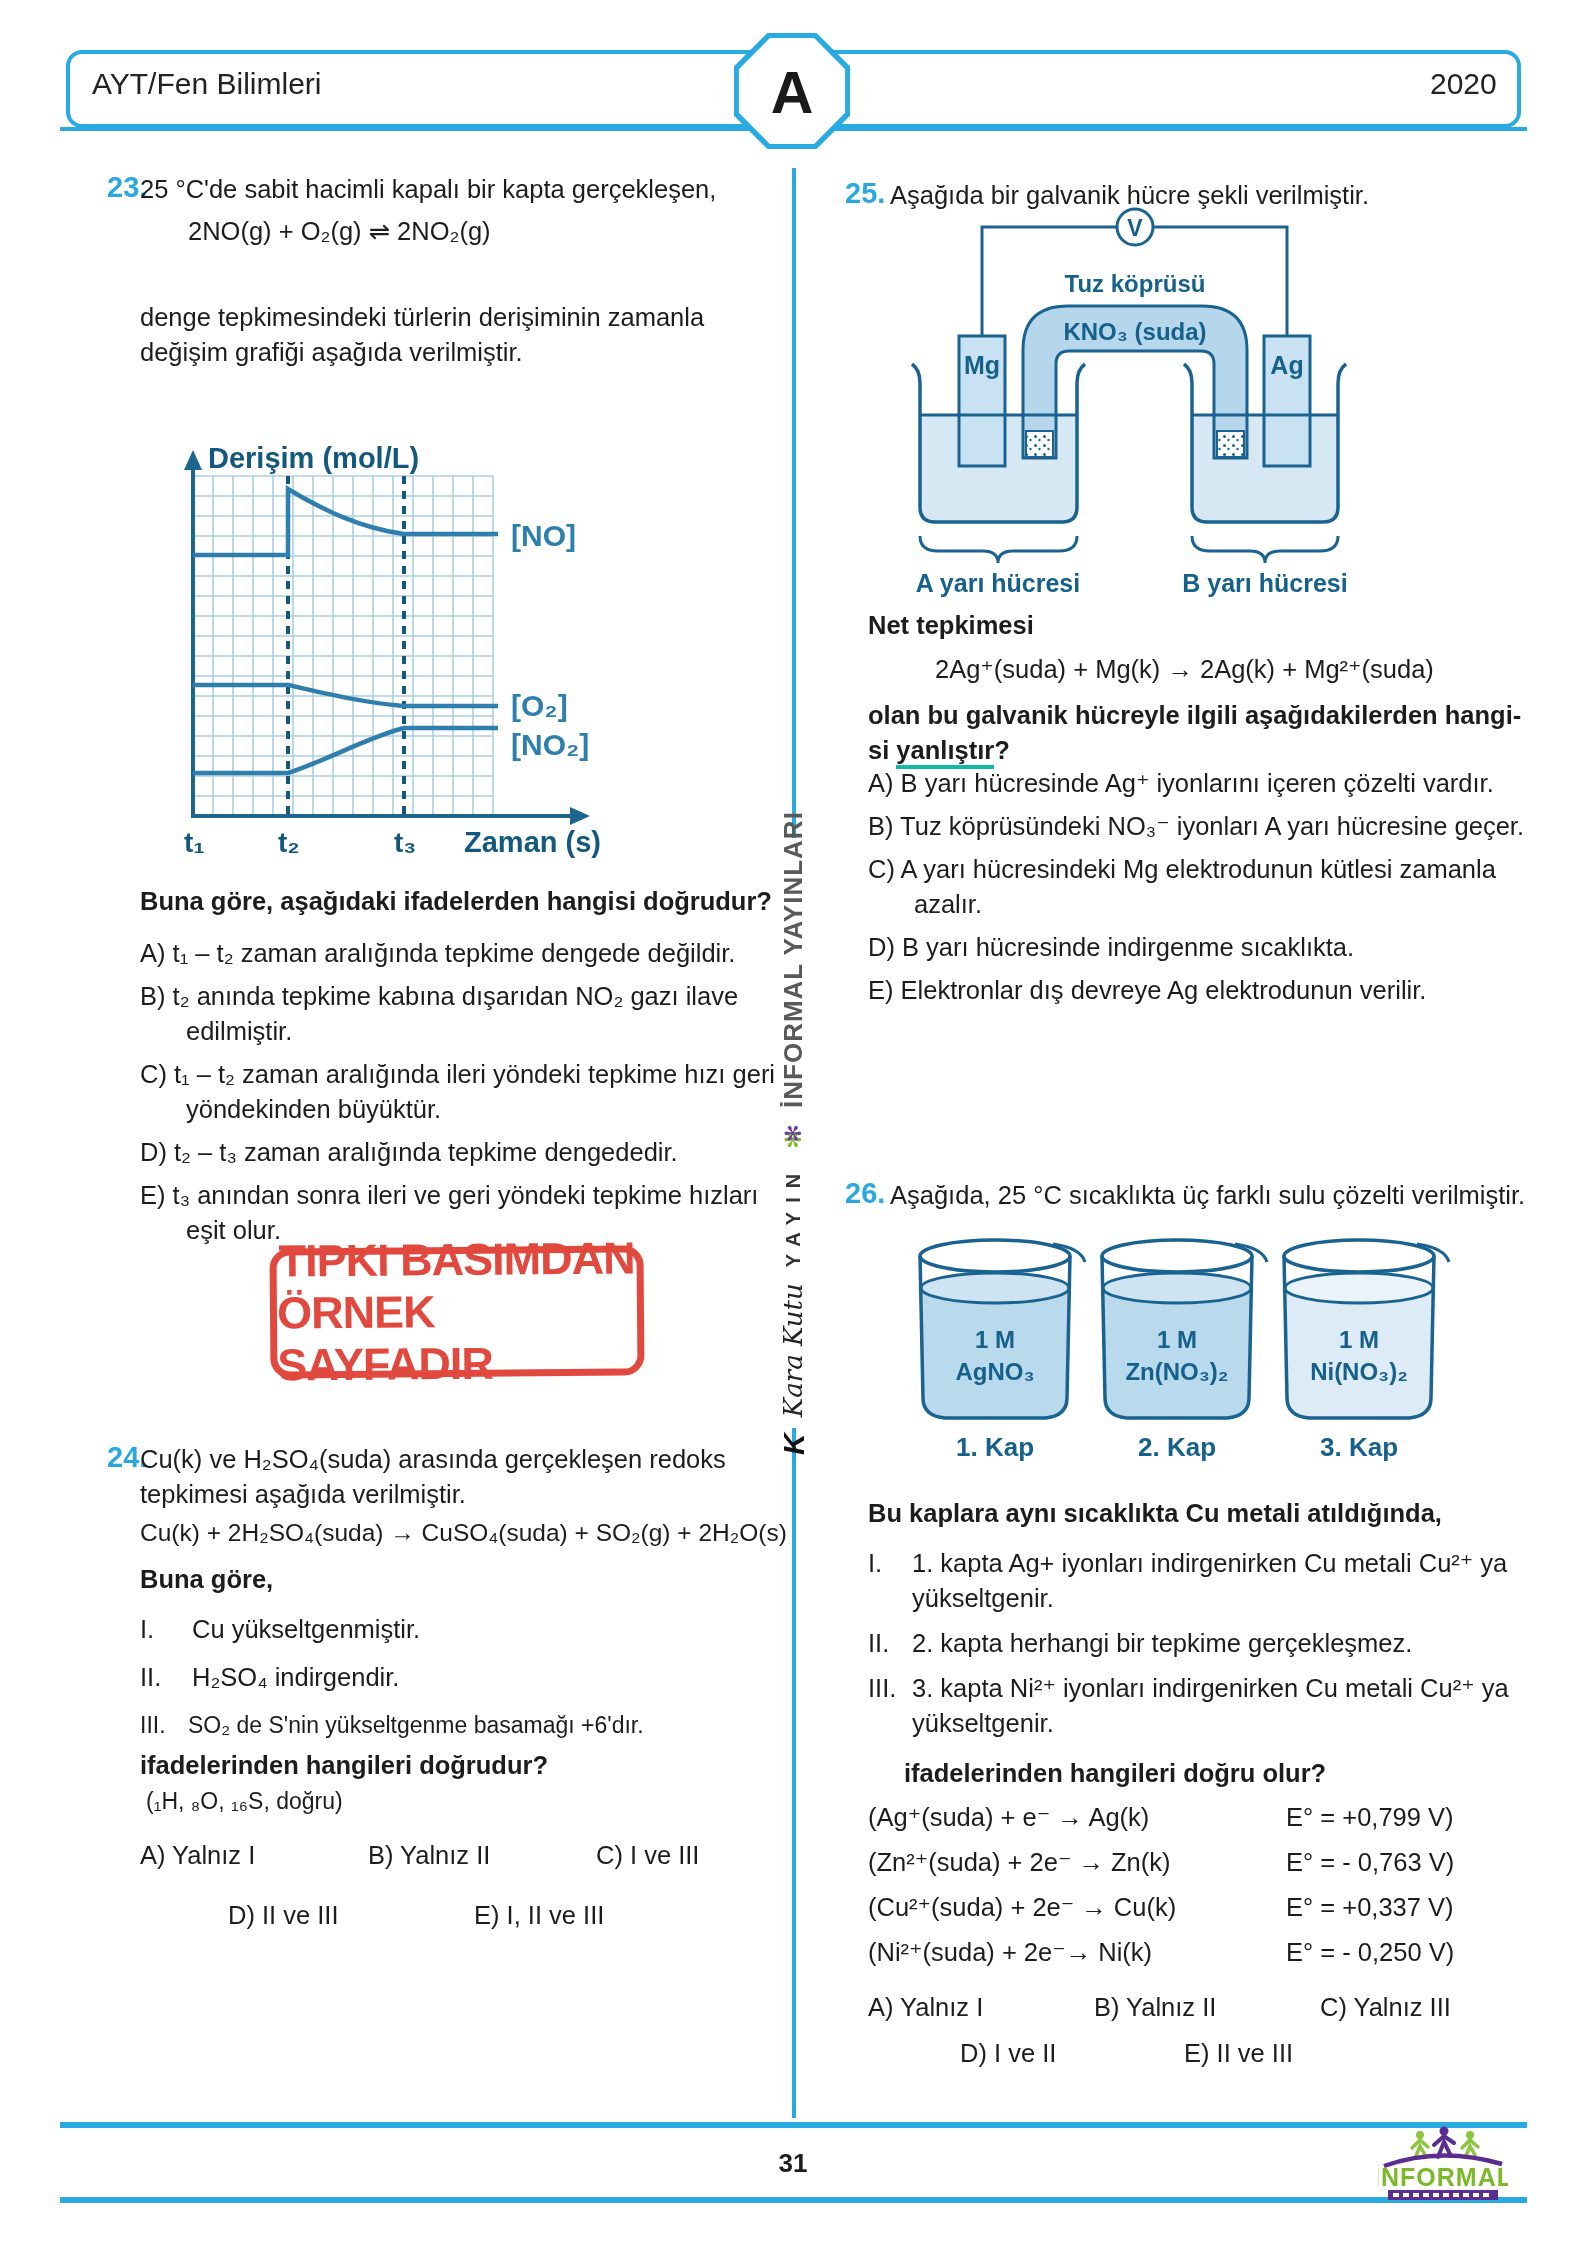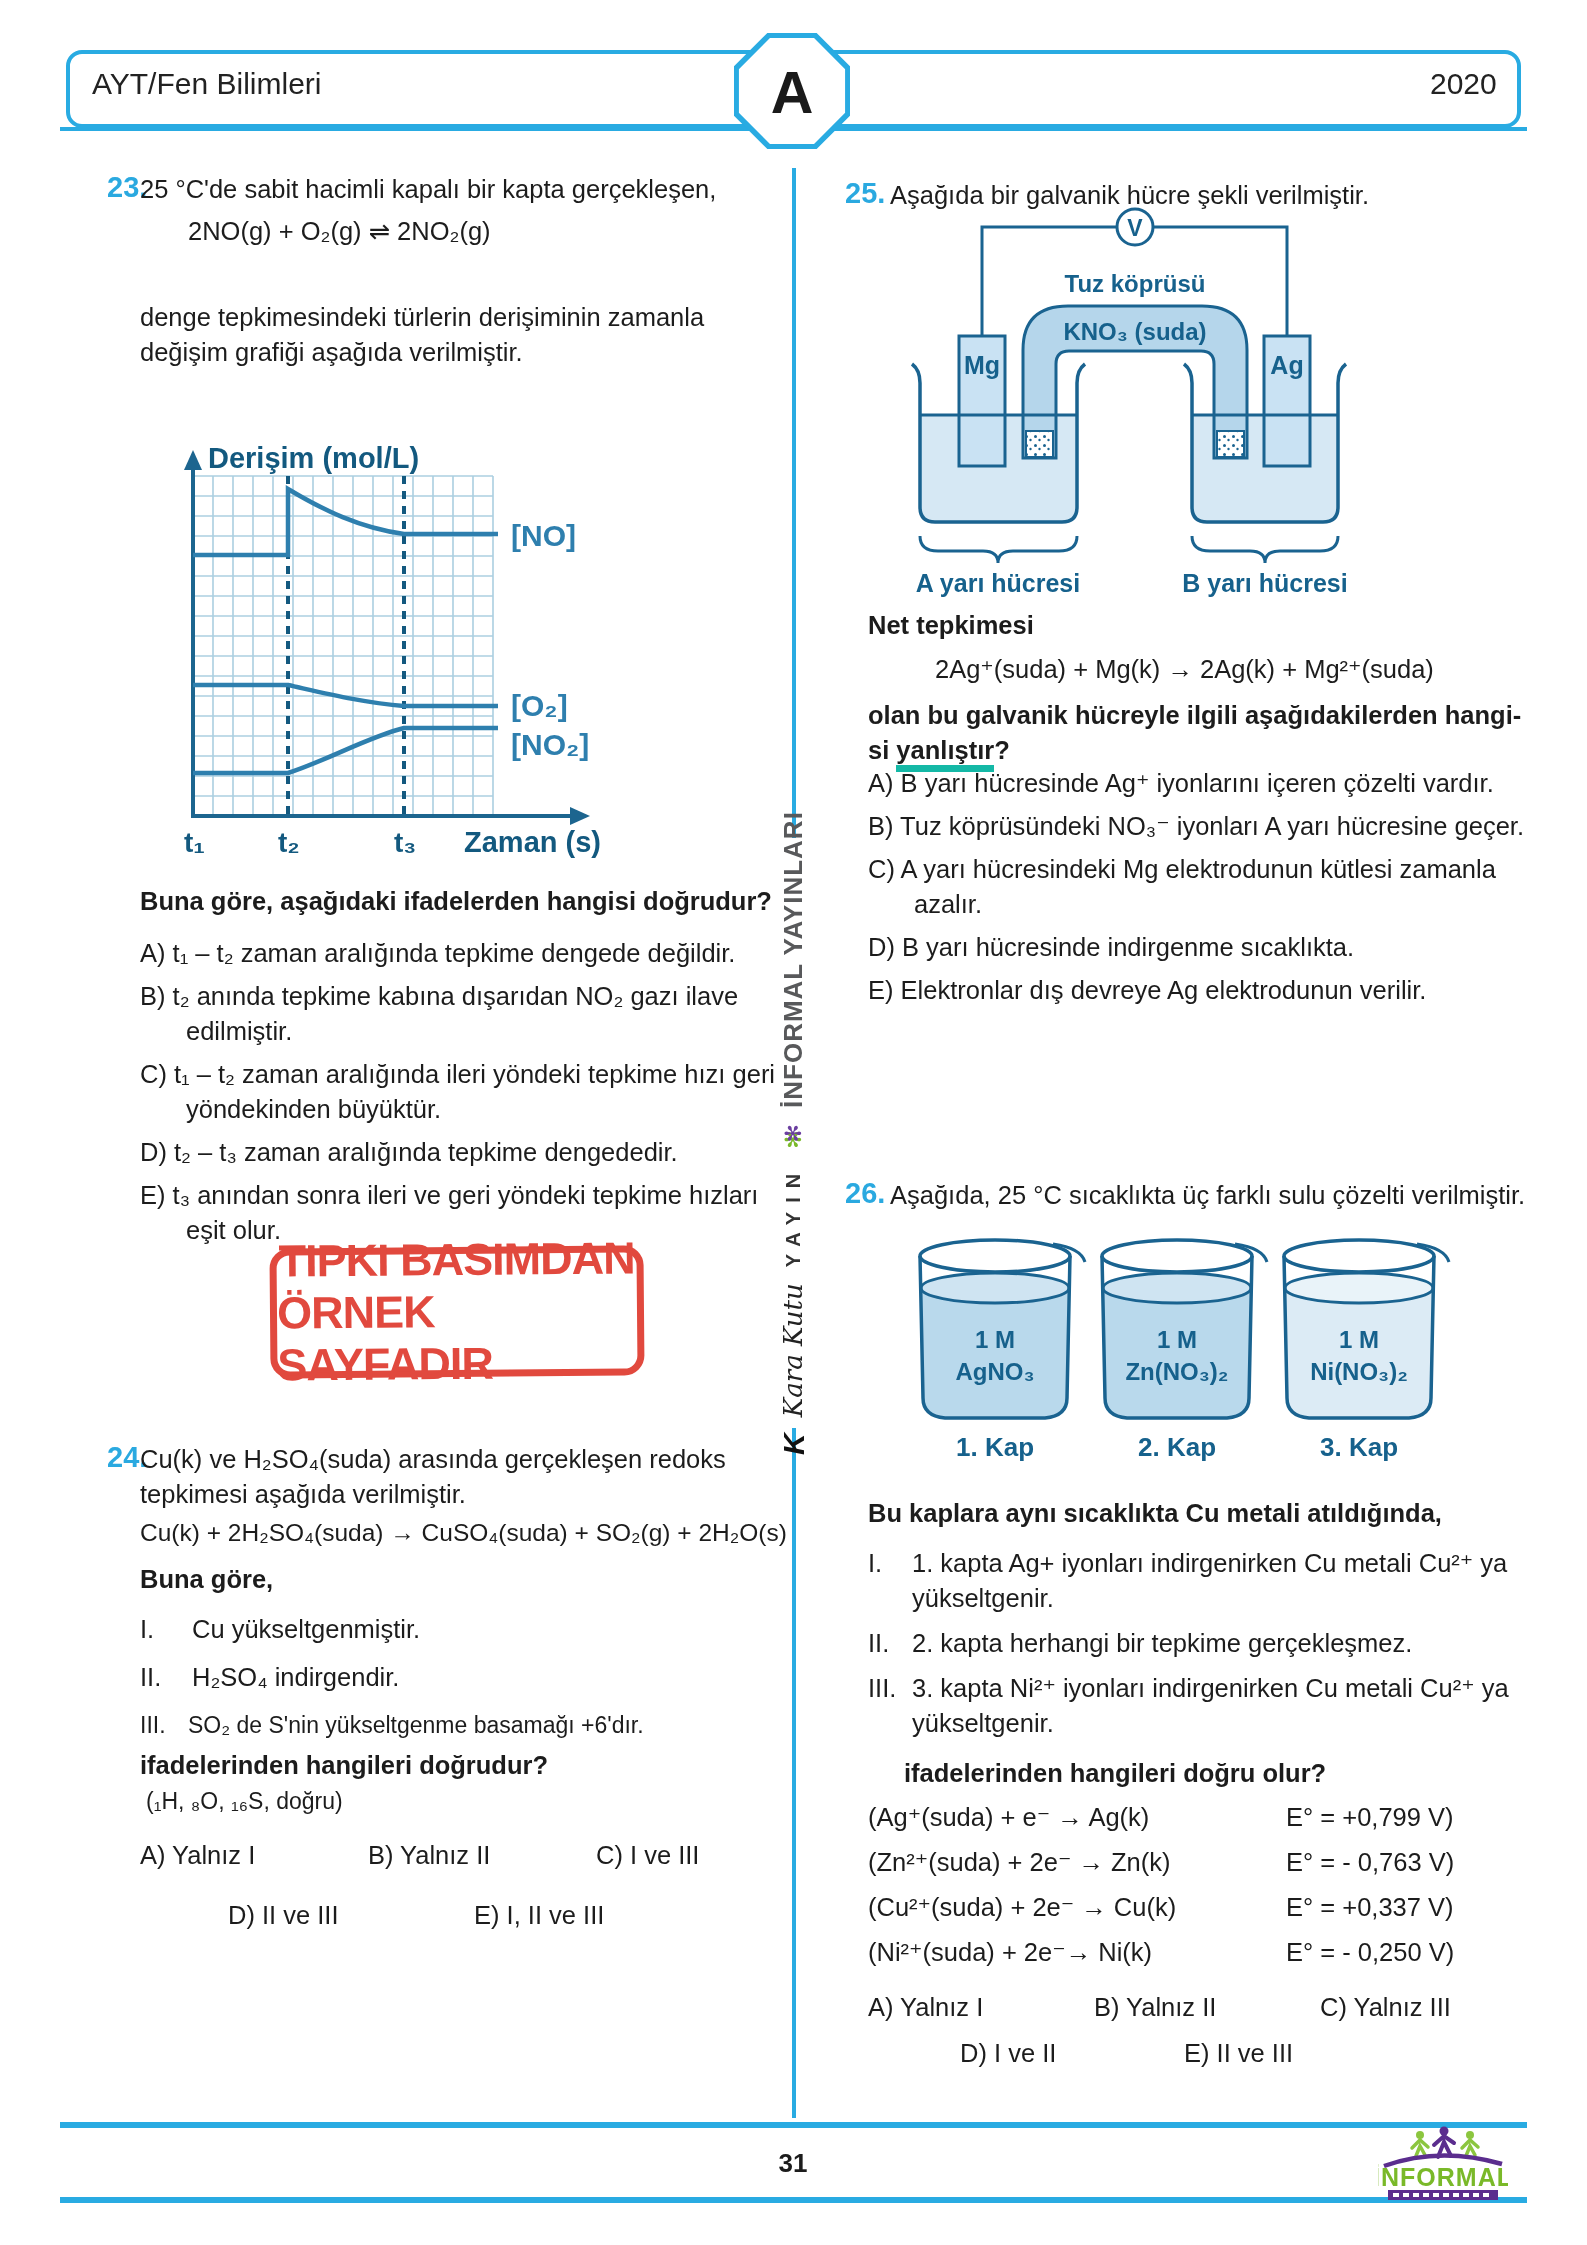--- a/index.html
+++ b/index.html
@@ -10,21 +10,21 @@
   .cyan{background:#29abe2;}
   .qnum{color:#2aa9e0;font-weight:bold;font-size:29px;margin-left:21px;}
   .bold{font-weight:bold;}
   .opt{padding-left:46px;text-indent:-46px;margin-bottom:8px;hyphens:manual;}
   .romanrow{display:flex;margin-bottom:11px;}
   .roman{flex:0 0 52px;}
   .small{font-size:23px;}
   .hdr-box{position:absolute;left:66px;top:50px;width:1447px;height:70px;
            border:4px solid #29abe2;border-radius:16px;}
   .hdr-text{position:absolute;top:66px;font-size:30px;font-weight:normal;color:#222;}
-  .underline-y{border-bottom:7px solid #14b8a6;padding-bottom:1px;}
+  .underline-y{border-bottom:4px solid #14b8a6;padding-bottom:1px;}
   .stamp{position:absolute;left:270px;top:1247px;width:360px;height:116px;
          border:7px solid #df3a2e;border-radius:20px;color:#df3a2e;
          display:flex;flex-direction:column;align-items:center;justify-content:center;
          font-weight:bold;font-size:45px;line-height:52px;letter-spacing:-1px;
          transform:rotate(-0.5deg);opacity:.92;}
   .brand-rot{position:absolute;left:500px;top:1105px;width:586px;height:56px;
              transform:rotate(-90deg);display:flex;align-items:center;justify-content:center;gap:16px;
              white-space:nowrap;}
   .brand-k{font-weight:bold;font-size:30px;color:#111;font-style:italic;}
   .brand-script{font-family:"DejaVu Serif","Liberation Serif",serif;font-style:italic;font-size:26px;color:#222;}

